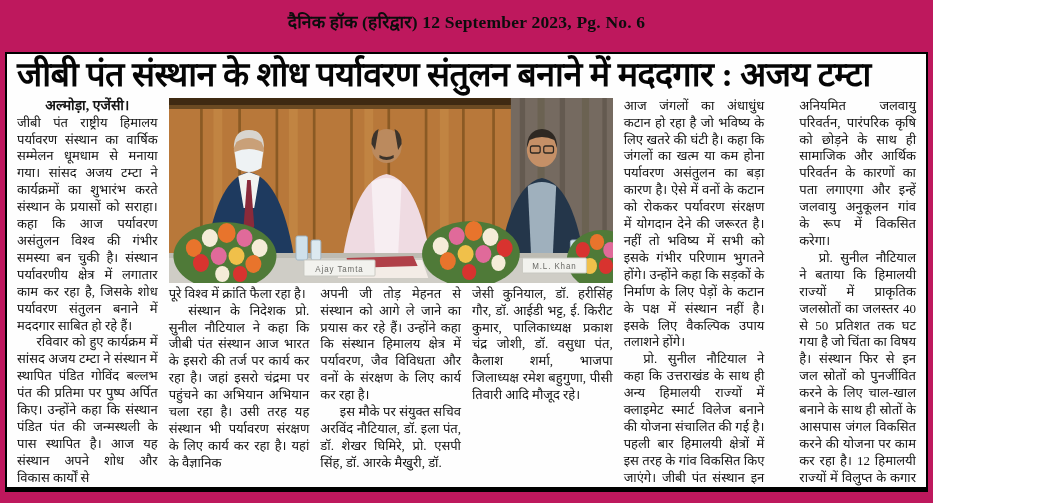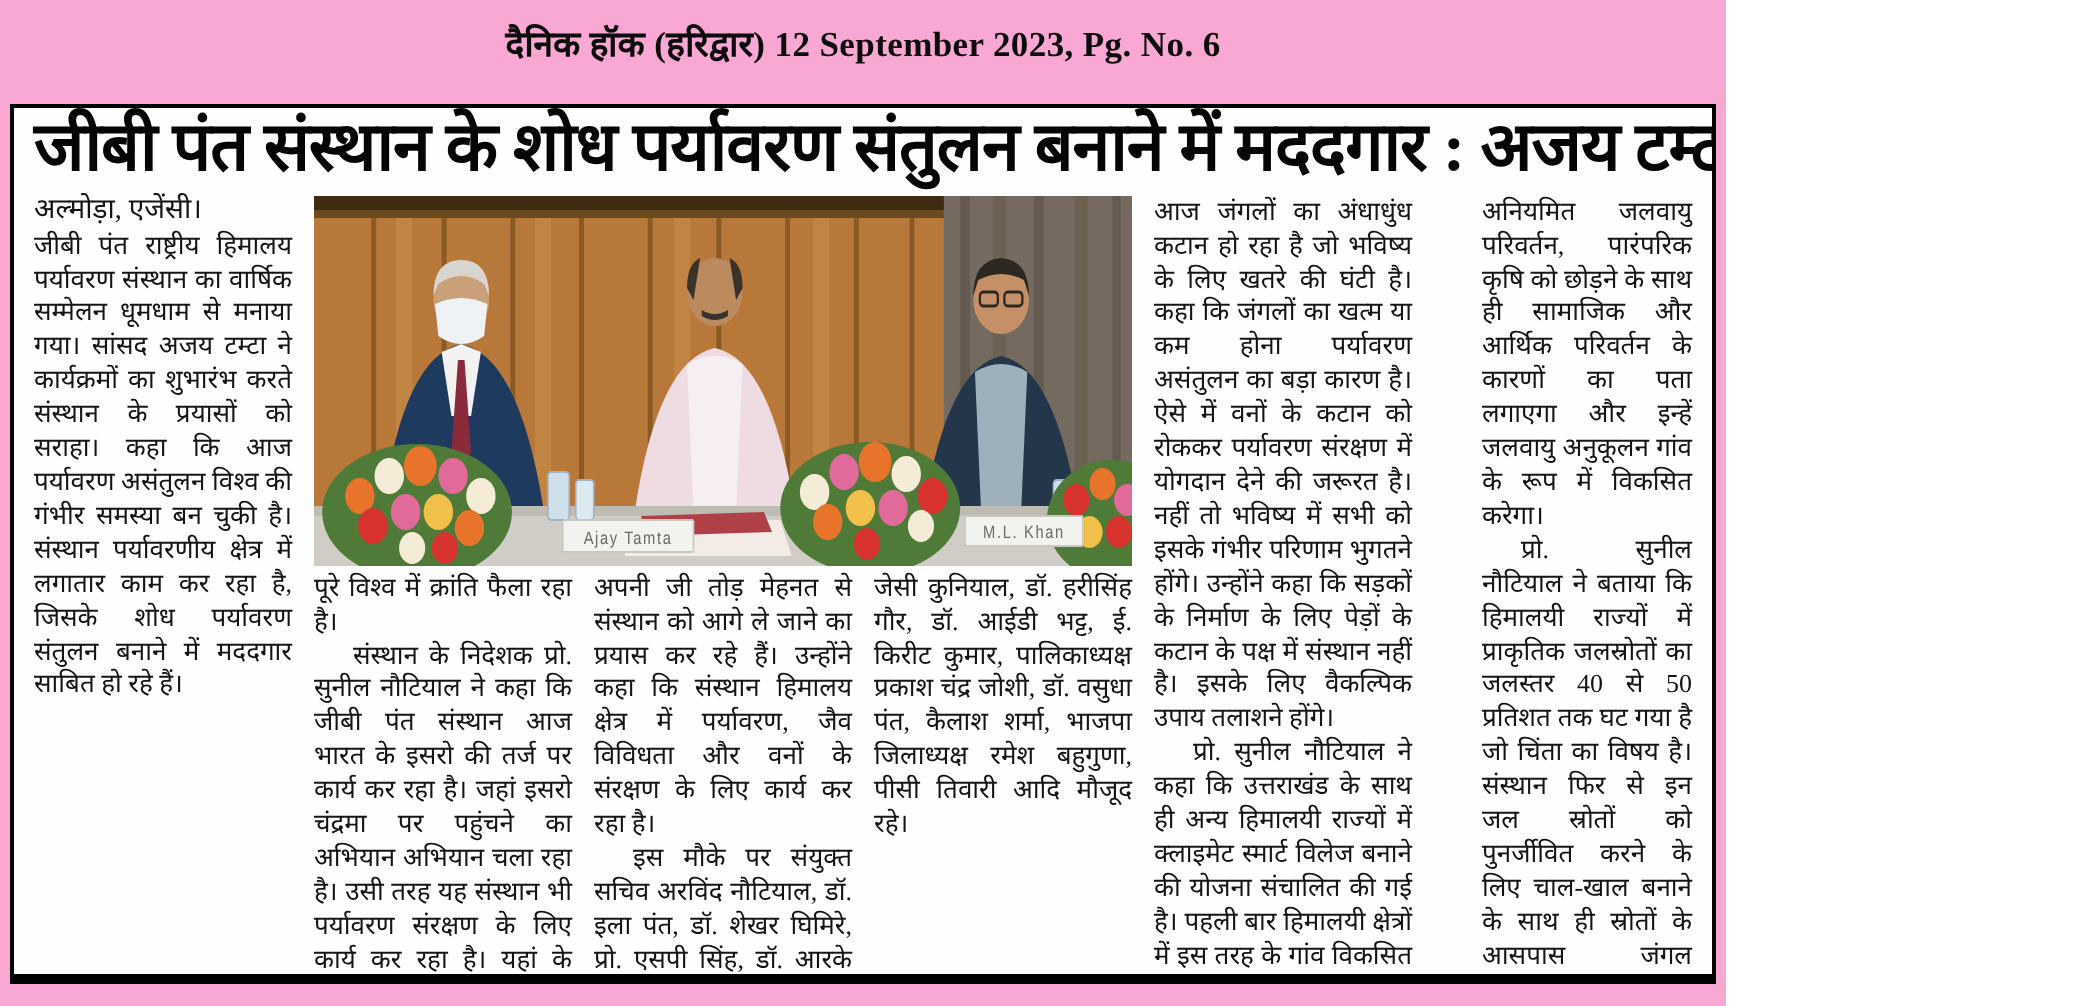--- a/index.html
+++ b/index.html
@@ -1,19 +1,19 @@
 <!DOCTYPE html>
 <html lang="hi"><head>
 <meta charset="utf-8">
 <style>
   html,body{margin:0;padding:0;background:#ffffff;}
   .page{
     position:relative;
-    width:863px;height:503px;
-    background:#f9a8d4;
+    width:933px;height:503px;
+    background:#be185d;
     font-family:"Liberation Serif","DejaVu Serif",serif;
     color:#141414;
     overflow:hidden;
   }
   .masthead{
     text-align:center;
     font-weight:bold;
     font-size:17.5px;
     padding-top:9px;
     letter-spacing:.2px;
@@ -22,42 +22,41 @@
   .article-box{
     position:absolute;
     left:5px;right:5px;top:52px;height:440px;
     border:2px solid #000;
     border-bottom-width:5px;
     box-sizing:border-box;
     background:#fefefe;
     overflow:hidden;
   }
   .headline{
-    text-align:center;
     font-size:34px;
     font-weight:bold;
     line-height:1.08;
     padding:3px 10px 1px;
     letter-spacing:-.5px;
     color:#050505;
     white-space:nowrap;
   }
   .content{
     display:grid;
     grid-template-columns:repeat(6,1fr);
     grid-template-rows:auto 1fr;
     column-gap:11px;
     padding:3px 10px 6px;
     font-size:13px;
     line-height:16.9px;
     text-align:justify;
   }
   .content p{margin:0;}
   .content p.indent{text-indent:1.5em;}
-  .dateline{font-weight:normal;font-size:14px;text-align:left;}
+  .dateline{font-weight:bold;font-size:14px;text-align:center;}
   .col-1{grid-column:1;grid-row:1 / span 2;}
   .photo-wrap{grid-column:2 / span 3;grid-row:1;padding-bottom:3px;}
   .photo-wrap svg{display:block;width:100%;height:185px;}
   .col-2{grid-column:2;grid-row:2;}
   .col-3{grid-column:3;grid-row:2;}
   .col-4{grid-column:4;grid-row:2;}
   .col-5{grid-column:5;grid-row:1 / span 2;}
   .col-6{grid-column:6;grid-row:1 / span 2;margin-left:24px;}
   .plate-text{
     font-family:"Liberation Sans","DejaVu Sans",sans-serif;
@@ -74,20 +73,21 @@
   <div class="masthead">दैनिक हॉक (हरिद्वार) 12 September 2023, Pg. No. 6</div>
 
   <div class="article-box">
     <div class="headline">जीबी पंत संस्थान के शोध पर्यावरण संतुलन बनाने में मददगार : अजय टम्टा</div>
 
     <div class="content">
 
       <div class="col-1">
         <p class="dateline">अल्मोड़ा, एजेंसी।</p>
         <p>जीबी पंत राष्ट्रीय हिमालय पर्यावरण संस्थान का वार्षिक सम्मेलन धूमधाम से मनाया गया। सांसद अजय टम्टा ने कार्यक्रमों का शुभारंभ करते संस्थान के प्रयासों को सराहा। कहा कि आज पर्यावरण असंतुलन विश्व की गंभीर समस्या बन चुकी है। संस्थान पर्यावरणीय क्षेत्र में लगातार काम कर रहा है, जिसके शोध पर्यावरण संतुलन बनाने में मददगार साबित हो रहे हैं।</p>
+        <p class="indent">रविवार को हुए कार्यक्रम में सांसद अजय टम्टा ने संस्थान में स्थापित पंडित गोविंद बल्लभ पंत की प्रतिमा पर पुष्प अर्पित किए। उन्होंने कहा कि संस्थान पंडित पंत की जन्मस्थली के पास स्थापित है। आज यह संस्थान अपने शोध और विकास कार्यों से</p>
       </div>
 
       <div class="photo-wrap">
         <svg viewBox="0 0 500 185" preserveAspectRatio="none">
 
           <g>
             <rect x="0" y="0" width="500" height="185" fill="#b8783a"></rect>
             <rect x="0" y="0" width="500" height="7" fill="#3f2a12"></rect>
             <rect x="0" y="7" width="500" height="4" fill="#6b4a22"></rect>
             <rect x="35" y="11" width="3" height="150" fill="#8a5a24"></rect>

